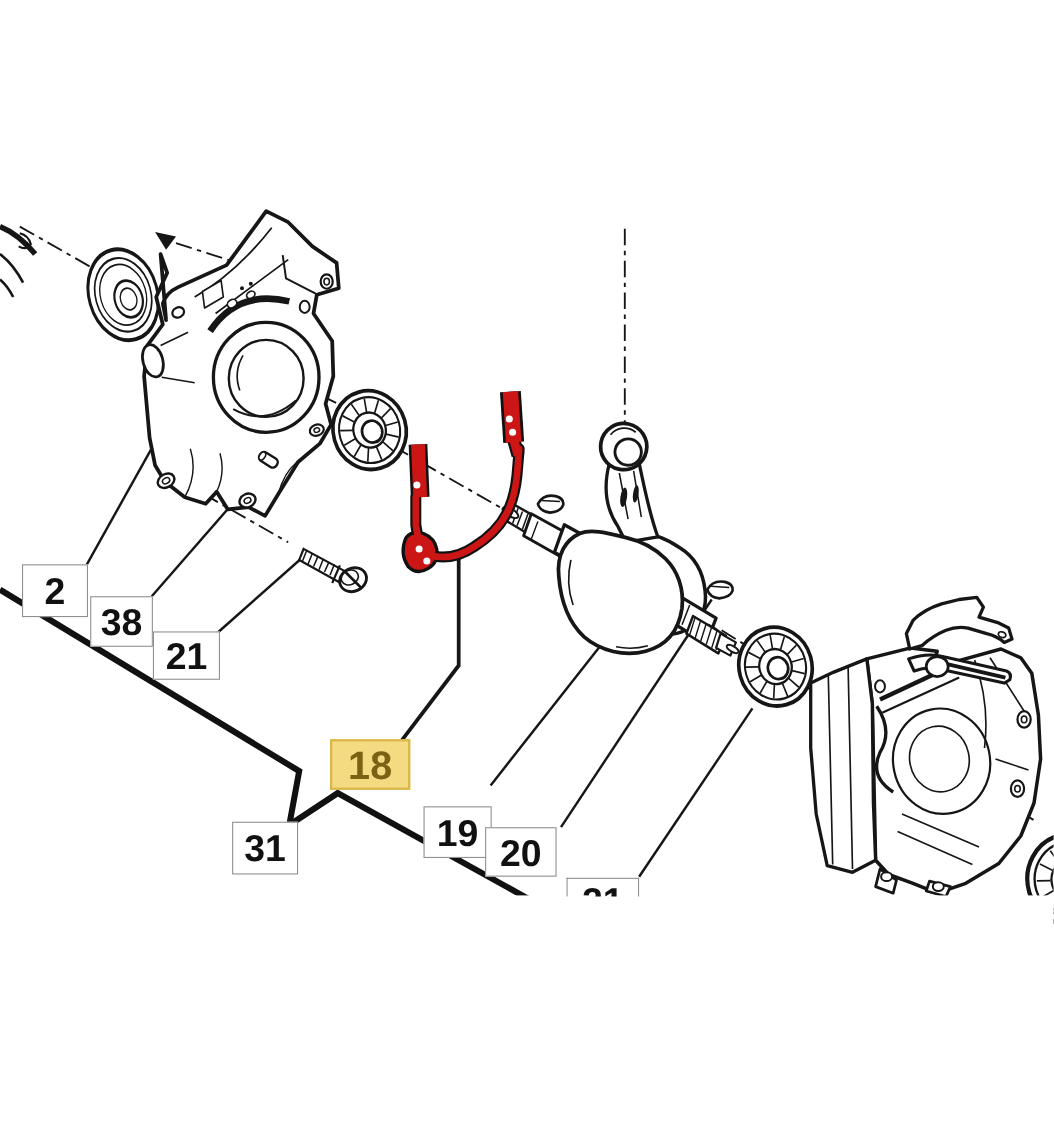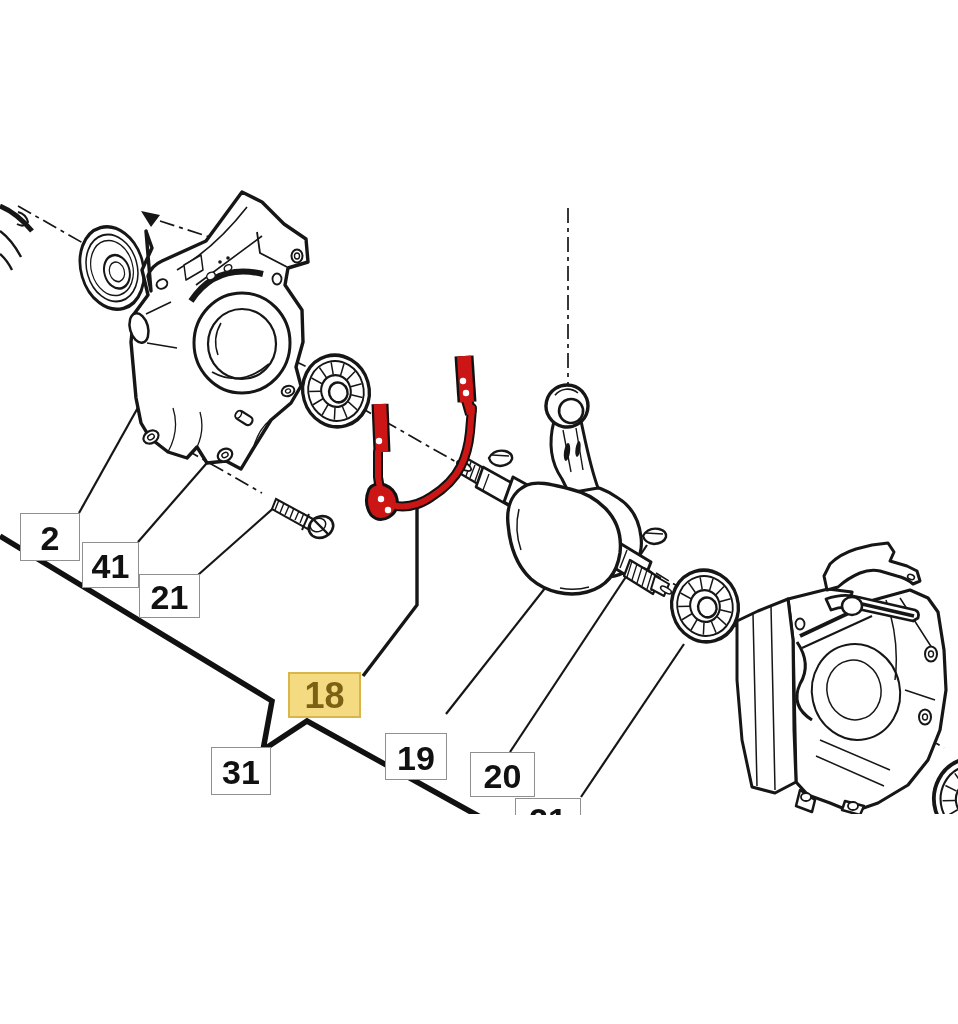--- a/index.html
+++ b/index.html
@@ -11,24 +11,24 @@
        color:var(--label-text,#111111);font-weight:700;font-size:34px;line-height:1;
        box-sizing:border-box;}
   .lbl span{transform:translateY(1px);}
   .lbl.hl{background:var(--hl-bg,#f4da80);border:2px solid var(--hl-border,#d9b54a);
           color:var(--hl-text,#7b6114);font-size:36px;}
   .lbl.clipped{overflow:hidden;border-bottom:none;align-items:flex-start;}
   .lbl.clipped span{transform:translateY(4px);}
   #l17{left:20px;top:513px;width:60px;height:48px;}
   #l22{left:82px;top:542px;width:57px;height:46px;}
   #l21a{left:139px;top:574px;width:61px;height:44px;}
-  #l18{left:288px;top:672px;width:73px;height:46px;}
+  #l18{left:300px;top:672px;width:73px;height:46px;}
   #l56{left:211px;top:747px;width:60px;height:48px;}
   #l19{left:385px;top:714px;width:62px;height:47px;margin-top:19px;}
-  #l20{left:470px;top:752px;width:65px;height:45px;}
+  #l20{left:441px;top:752px;width:65px;height:45px;}
   #l21b{left:515px;top:798px;width:66px;height:17px;}
   .ink{stroke:#161616;}
   .red-core{stroke:var(--part-red,#cc1616);}
   .red-fill{fill:var(--part-red,#cc1616);}
 </style>
 </head>
 <body>
 
 <div class="stage">
 
@@ -288,21 +288,21 @@
     </g>
   </g>
 
   <rect x="0" y="814" width="958" height="210" fill="#ffffff"></rect>
 </svg>
 
 <div class="lbl" id="l17">
       <span>2</span>
     </div>
 <div class="lbl" id="l22">
-      <span>41</span>
+      <span>38</span>
     </div>
 <div class="lbl" id="l21a">
       <span>21</span>
     </div>
 <div class="lbl hl" id="l18">
       <span>18</span>
     </div>
 <div class="lbl" id="l56">
       <span>31</span>
     </div>

